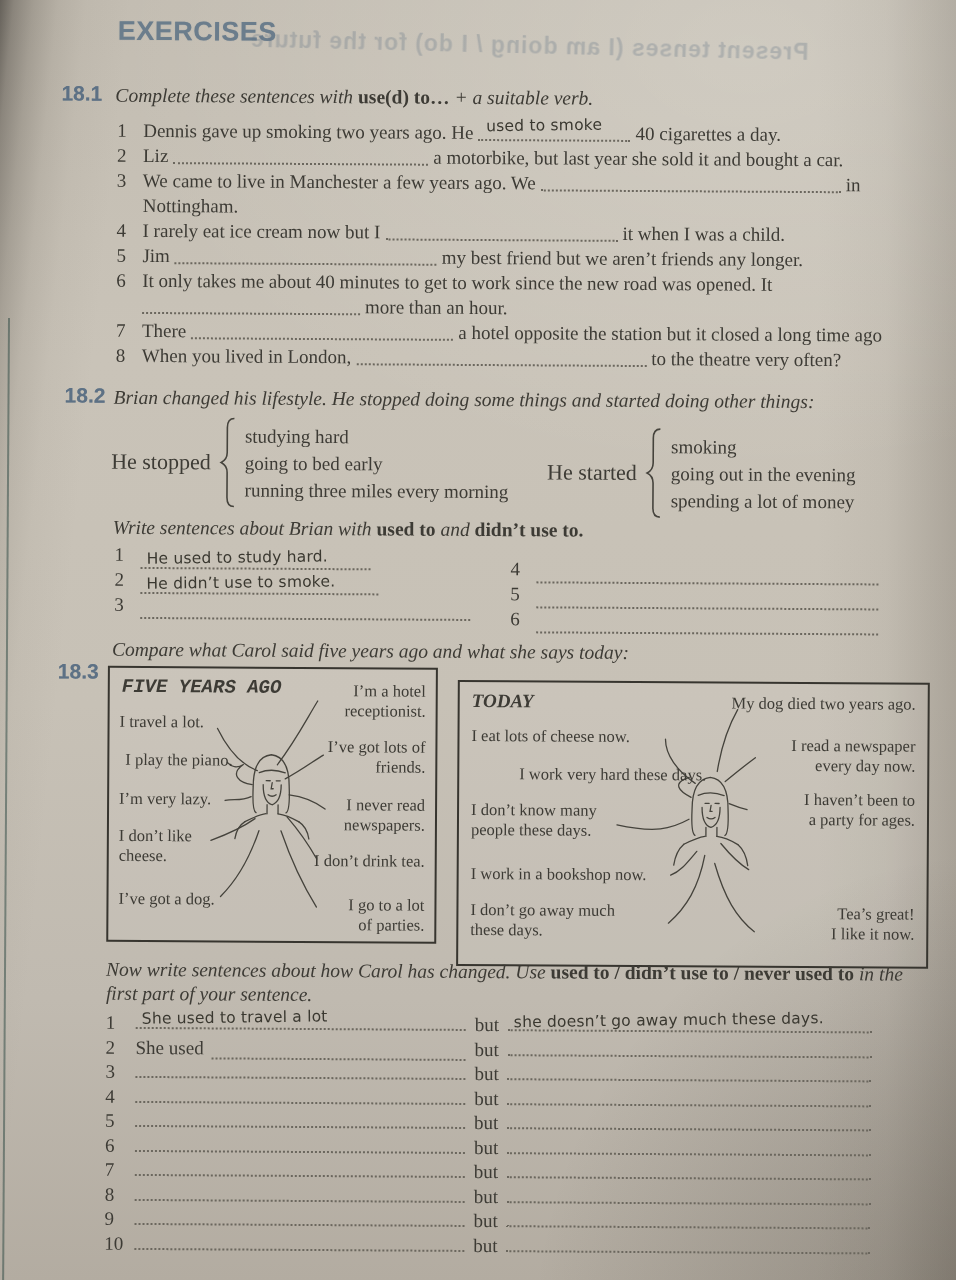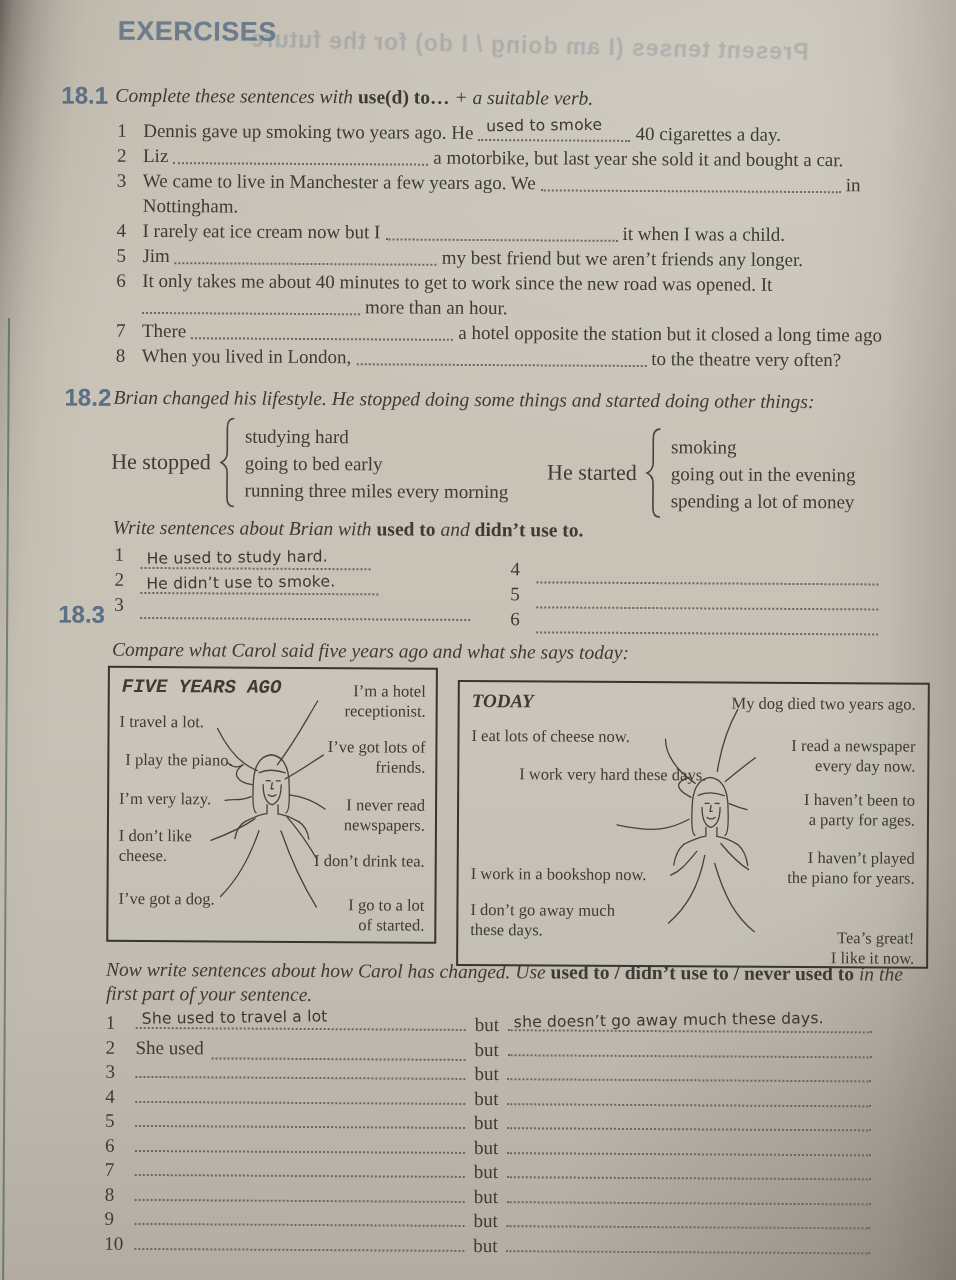--- a/index.html
+++ b/index.html
@@ -34,21 +34,21 @@
   }
   .ghost{
     font-family:"Liberation Sans", sans-serif;font-weight:bold;font-size:23px;
     color:rgba(100,116,132,0.30);transform:scaleX(-1) rotate(-1deg);
     filter:blur(0.6px);letter-spacing:1px;white-space:nowrap;
   }
 
   
   .secnum{
     font-family:"Liberation Sans", sans-serif;font-weight:bold;
-    font-size:24px;color:#5d7185;text-shadow:0 0 0.5px rgba(93,113,133,0.5);text-align:center;
+    font-size:21px;color:#5d7185;text-shadow:0 0 0.5px rgba(93,113,133,0.5);text-align:center;
   }
   .instr{font-style:italic;font-size:19.5px;line-height:24px;}
   .instr .rom{font-style:normal;font-weight:600;}
 
   
   .exlist{line-height:25px;}
   .exrow{display:flex;align-items:baseline;}
   .exrow .num{width:26px;flex:none;}
   .exrow .txt{white-space:nowrap;}
   .idots{display:inline-block;height:13px;vertical-align:-2px;
@@ -225,21 +225,21 @@
     <div class="ansrow">
       <span class="num">5</span>
       <span class="dots" style="width:342px;"></span>
     </div>
     <div class="ansrow">
       <span class="num">6</span>
       <span class="dots" style="width:342px;"></span>
     </div>
   </div>
 
-  <div class="abs secnum" style="left:62px;top:603px;">18.3</div>
+  <div class="abs secnum" style="left:62px;top:662px;">18.3</div>
   <div class="abs instr" style="left:116px;top:640px;width:810px;">Compare what Carol said five years ago and what she says today:</div>
 
   <div class="cbox" style="left:112px;top:668px;width:326px;height:272px;">
     <svg class="sketch" width="326" height="272" viewBox="0 0 326 272">
       <g>
         <path d="M148,102 C132,96 118,80 108,60"></path>
         <path d="M143,116 C130,114 120,106 134,96 M134,96 C128,100 122,98 118,94"></path>
         <path d="M142,128 C132,133 124,130 116,132"></path>
         <path d="M146,150 C132,160 118,166 102,172"></path>
         <path d="M150,162 C140,192 128,212 112,228"></path>
@@ -269,21 +269,21 @@
 cheese.</div>
     <div class="quote" style="left:10px;top:221px;">I’ve got a dog.</div>
     <div class="quote q-r" style="right:10px;top:12px;">I’m a hotel
 receptionist.</div>
     <div class="quote q-r" style="right:10px;top:68px;">I’ve got lots of
 friends.</div>
     <div class="quote q-r" style="right:10px;top:126px;">I never read
 newspapers.</div>
     <div class="quote q-r" style="right:10px;top:182px;">I don’t drink tea.</div>
     <div class="quote q-r" style="right:10px;top:226px;">I go to a lot
-of started.</div>
+of parties.</div>
   </div>
 
   <div class="cbox" style="left:462px;top:680px;width:468px;height:282px;">
     <svg class="sketch" width="468" height="282" viewBox="0 0 468 282">
       <g>
         <path d="M258,88 C262,62 268,44 278,26"></path>
         <path d="M236,100 C218,88 206,72 206,56"></path>
         <path d="M232,114 C220,108 212,100 230,94"></path>
         <path d="M230,136 C212,146 196,150 158,142"></path>
         <path d="M238,168 C228,180 222,188 212,192"></path>
@@ -302,30 +302,30 @@
         <path d="M159,126 q4,3 8,0"></path>
         <path d="M158,136 l0,9 M169,136 l0,9"></path>
         <path d="M136,153 Q150,146 157,145 M169,145 Q178,146 190,153"></path>
         <path d="M136,153 Q128,160 126,174 M190,153 Q198,160 200,174"></path>
       </g>
     </svg>
     <div class="title" style="left:12px;top:8px;">TODAY</div>
     <div class="quote q-r" style="right:12px;top:10px;">My dog died two years ago.</div>
     <div class="quote" style="left:12px;top:44px;text-align:right;">I eat lots of cheese now.</div>
     <div class="quote" style="left:12px;top:82px;margin-left:48px;">I work very hard these days.</div>
+    <div class="quote" style="left:12px;top:118px;">I don’t know many
+people these days.</div>
     <div class="quote" style="left:12px;top:182px;">I work in a bookshop now.</div>
     <div class="quote" style="left:12px;top:218px;">I don’t go away much
 these days.</div>
     <div class="quote q-r" style="right:12px;top:52px;">I read a newspaper
 every day now.</div>
     <div class="quote q-r" style="right:12px;top:106px;">I haven’t been to
 a party for ages.</div>
-    <div class="quote q-r" style="right:12px;top:164px;">I haven’t played
-the piano for years.</div>
-    <div class="quote q-r" style="right:12px;top:244px;">Tea’s great!
+    <div class="quote q-r" style="right:12px;top:220px;">Tea’s great!
 I like it now.</div>
   </div>
 
   <div class="abs instr" style="left:112px;top:960px;width:818px;">
     <span>Now write sentences about how Carol has changed. Use</span>
     <span class="rom">used to / didn’t use to / never used to</span>
     <span>in the first part of your sentence.</span>
   </div>
 
   <div class="abs" style="left:112px;top:1014px;width:766px;">

